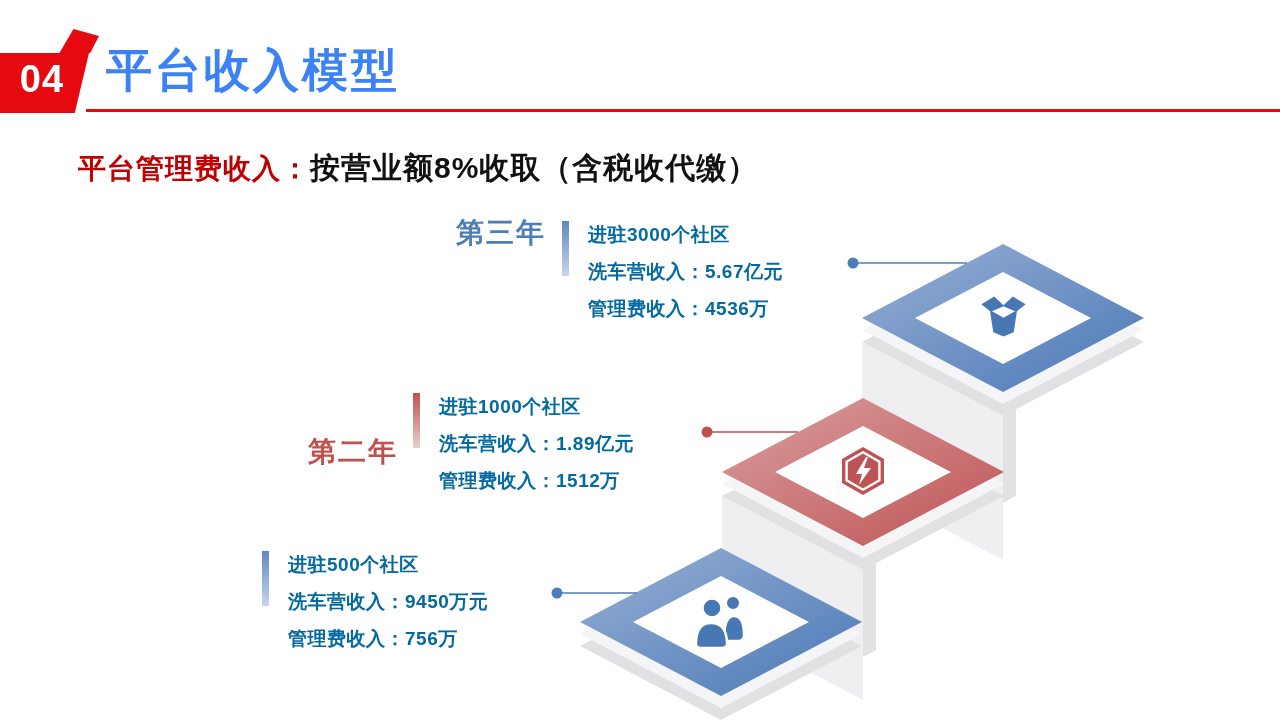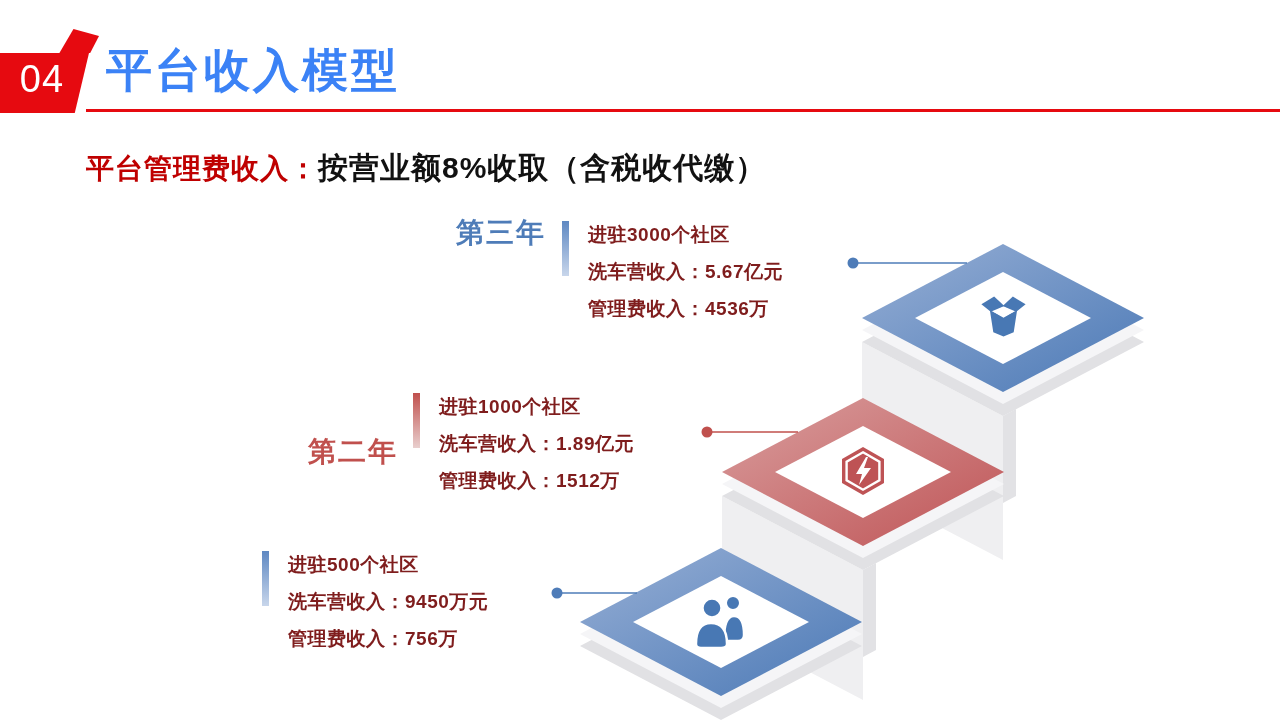--- a/index.html
+++ b/index.html
@@ -6,38 +6,38 @@
   body{width:1280px;height:720px;background:#ffffff;overflow:hidden;
        font-family:"Liberation Sans","DejaVu Sans",sans-serif;}
   .canvas{position:relative;width:1280px;height:720px;background:#fff;}
 
   
   .badge-main{position:absolute;left:0;top:53px;width:89px;height:60px;background:#E60A10;
               clip-path:polygon(0 0,100% 0,84% 100%,0 100%);}
   .badge-flap{position:absolute;left:55px;top:29px;width:44px;height:25px;background:#E60A10;
               clip-path:polygon(10% 96%,42% 0,100% 28%,80% 96%);}
   .badge-num{position:absolute;left:4px;top:58px;width:76px;text-align:center;
-             font-size:38px;font-weight:400;color:#ffffff;letter-spacing:1px;}
+             font-size:38px;font-weight:700;color:#ffffff;letter-spacing:1px;}
   .page-title{position:absolute;left:106px;top:40px;font-size:46px;font-weight:900;
               color:#3b82f6;letter-spacing:3px;}
   .title-rule{position:absolute;left:86px;top:109px;width:1194px;height:3px;background:#E60A10;}
 
   
-  .subtitle{position:absolute;left:86px;top:148px;display:flex;align-items:baseline;white-space:nowrap;}
+  .subtitle{position:absolute;left:78px;top:148px;display:flex;align-items:baseline;white-space:nowrap;}
   .subtitle .lead{font-size:28px;font-weight:900;color:#BF0000;letter-spacing:1px;}
   .subtitle .rest{font-size:30px;font-weight:900;color:#111111;letter-spacing:1px;}
 
   
   .year-label{position:absolute;font-size:28px;font-weight:900;letter-spacing:2px;white-space:nowrap;}
   .year-label.blue{color:#4E7CB8;}
   .year-label.red{color:#C0504D;}
   .year-bar{position:absolute;width:7px;height:55px;}
   .year-bar.blue{background:linear-gradient(180deg,#5E88C2 0%,#C8D6EB 100%);}
   .year-bar.red{background:linear-gradient(180deg,#C0504D 0%,#E9CFCE 100%);}
-  .year-lines{position:absolute;font-size:19px;font-weight:700;color:#7f1d1d;
+  .year-lines{position:absolute;font-size:19px;font-weight:700;color:#0369a1;
               line-height:37px;letter-spacing:0.5px;white-space:nowrap;}
 
   .stairs-svg{position:absolute;left:0;top:0;}
 </style>
 </head>
 <body>
 
 <div class="canvas">
 
   <div class="badge-flap"></div>

